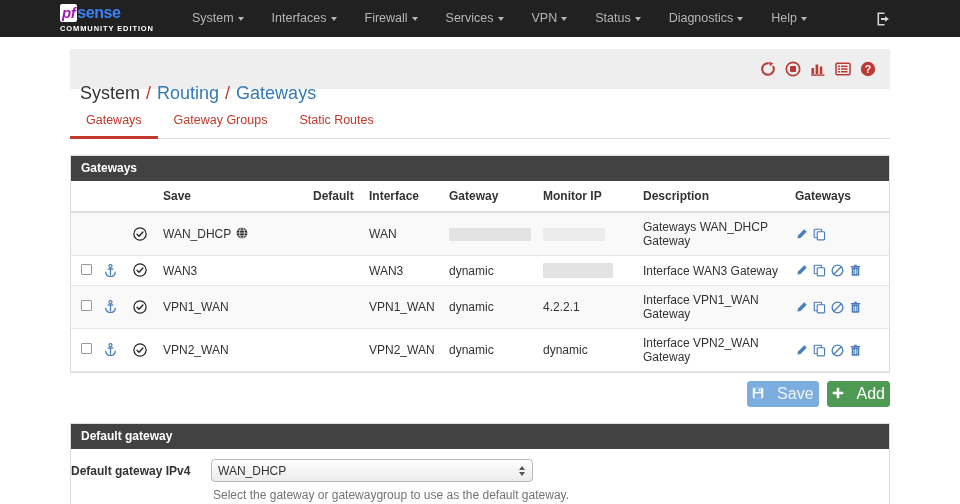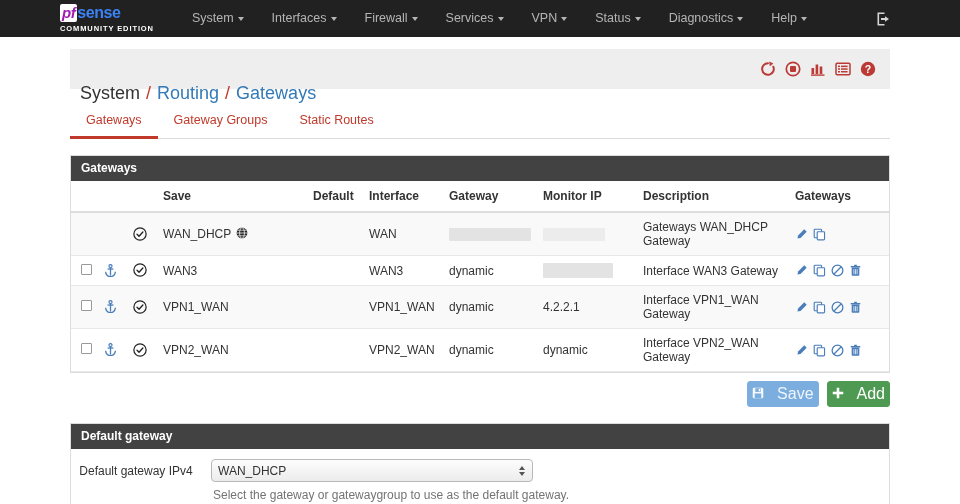--- a/index.html
+++ b/index.html
@@ -209,23 +209,23 @@
   
   .form-row {
     display: flex;
     align-items: flex-start;
     padding: 10px 0 6px 0;
     border-bottom: 1px solid #eee;
   }
   .form-row:last-child { border-bottom: none; }
   .form-label {
     width: 140px;
-    text-align: center;
+    text-align: left;
     font-size: 12px;
-    font-weight: normal;
+    font-weight: bold;
     color: #333;
     padding: 5px 10px 0 0;
     flex-shrink: 0;
   }
   .form-control { flex: 1; padding-right: 12px; }
   .select-box {
     width: 322px;
     height: 23px;
     border: 1px solid #b9b9b9;
     border-radius: 4px;

